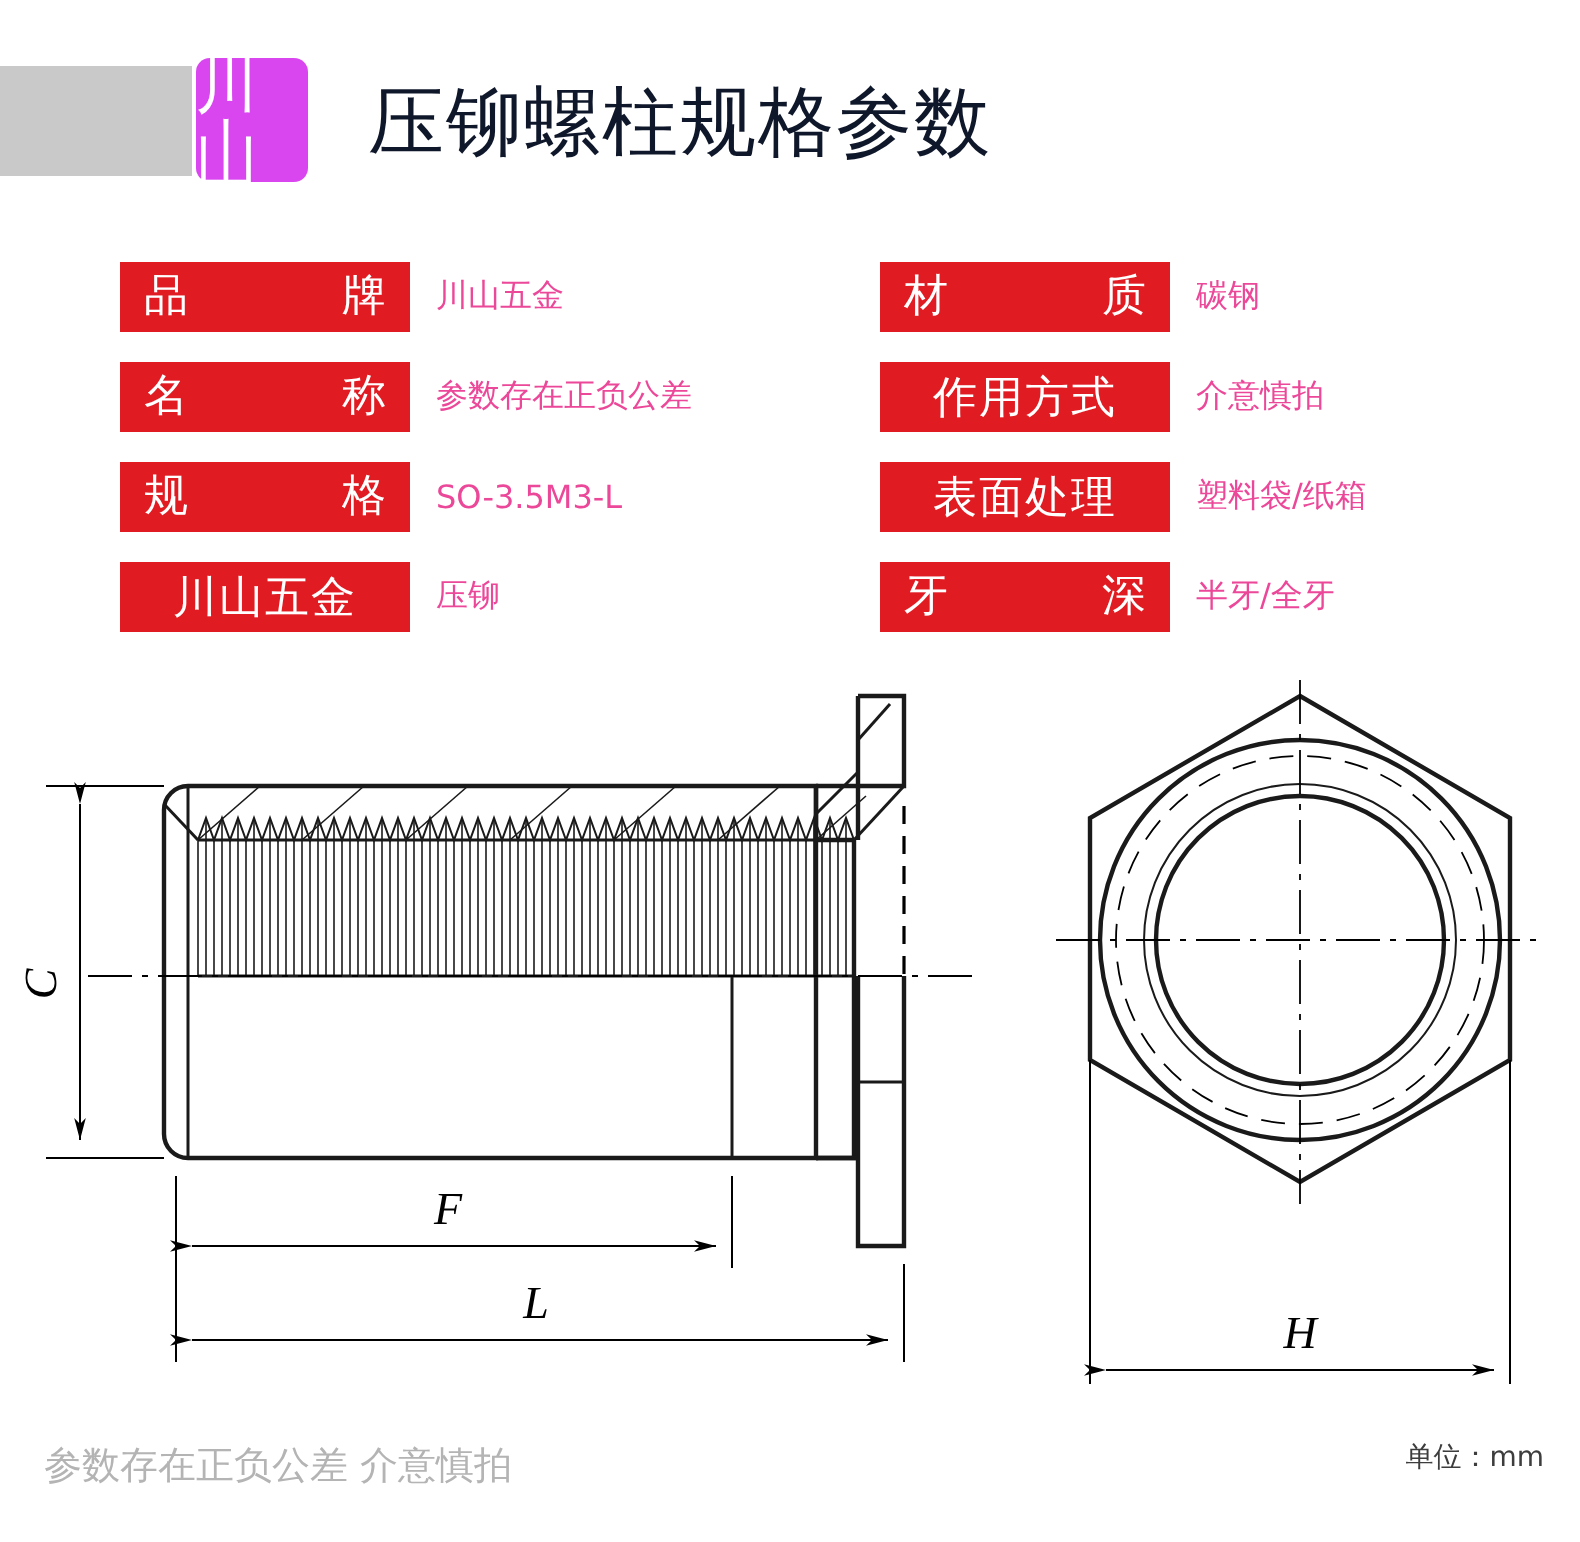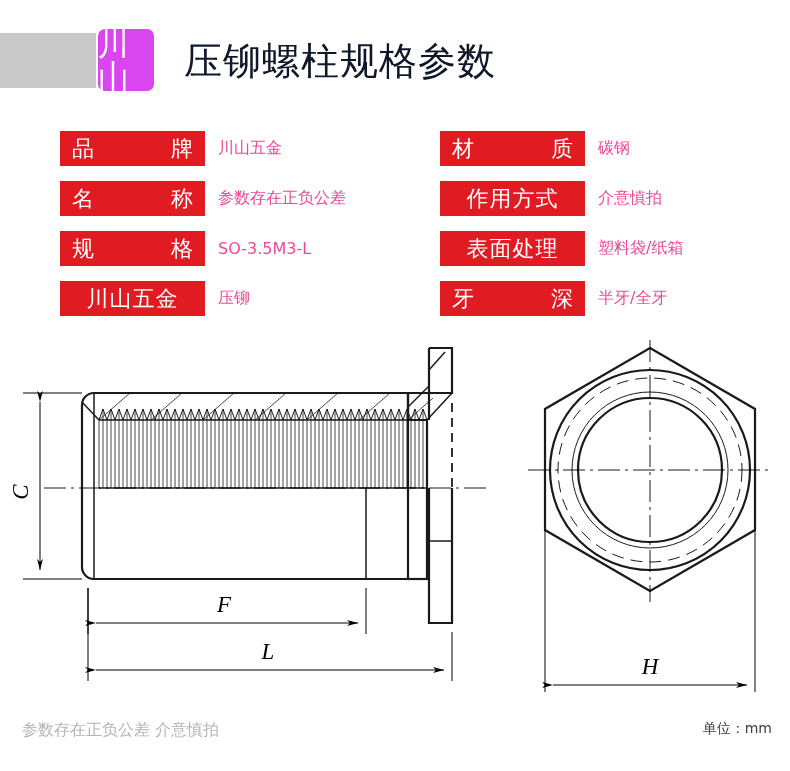--- a/index.html
+++ b/index.html
@@ -63,21 +63,21 @@
   }
 
   
   #drawing { position:absolute; left:0; top:340px; width:790px; height:370px; }
   #drawing svg { display:block; }
 
   
   #footer { position:absolute; left:0; top:712px; width:790px; height:45px; }
   #footer-note {
     position:absolute; left:22px; top:8px;
-    font-size:16px; color:#b4b4b4; white-space:nowrap;
+    font-size:19px; color:#b4b4b4; white-space:nowrap;
     font-family:"DejaVu Sans", sans-serif;
   }
   #footer-unit {
     position:absolute; right:18px; top:8px;
     font-size:14px; color:#3d3d3d; white-space:nowrap;
     font-family:"DejaVu Sans", sans-serif;
   }
 </style>
 </head>
 <body>

